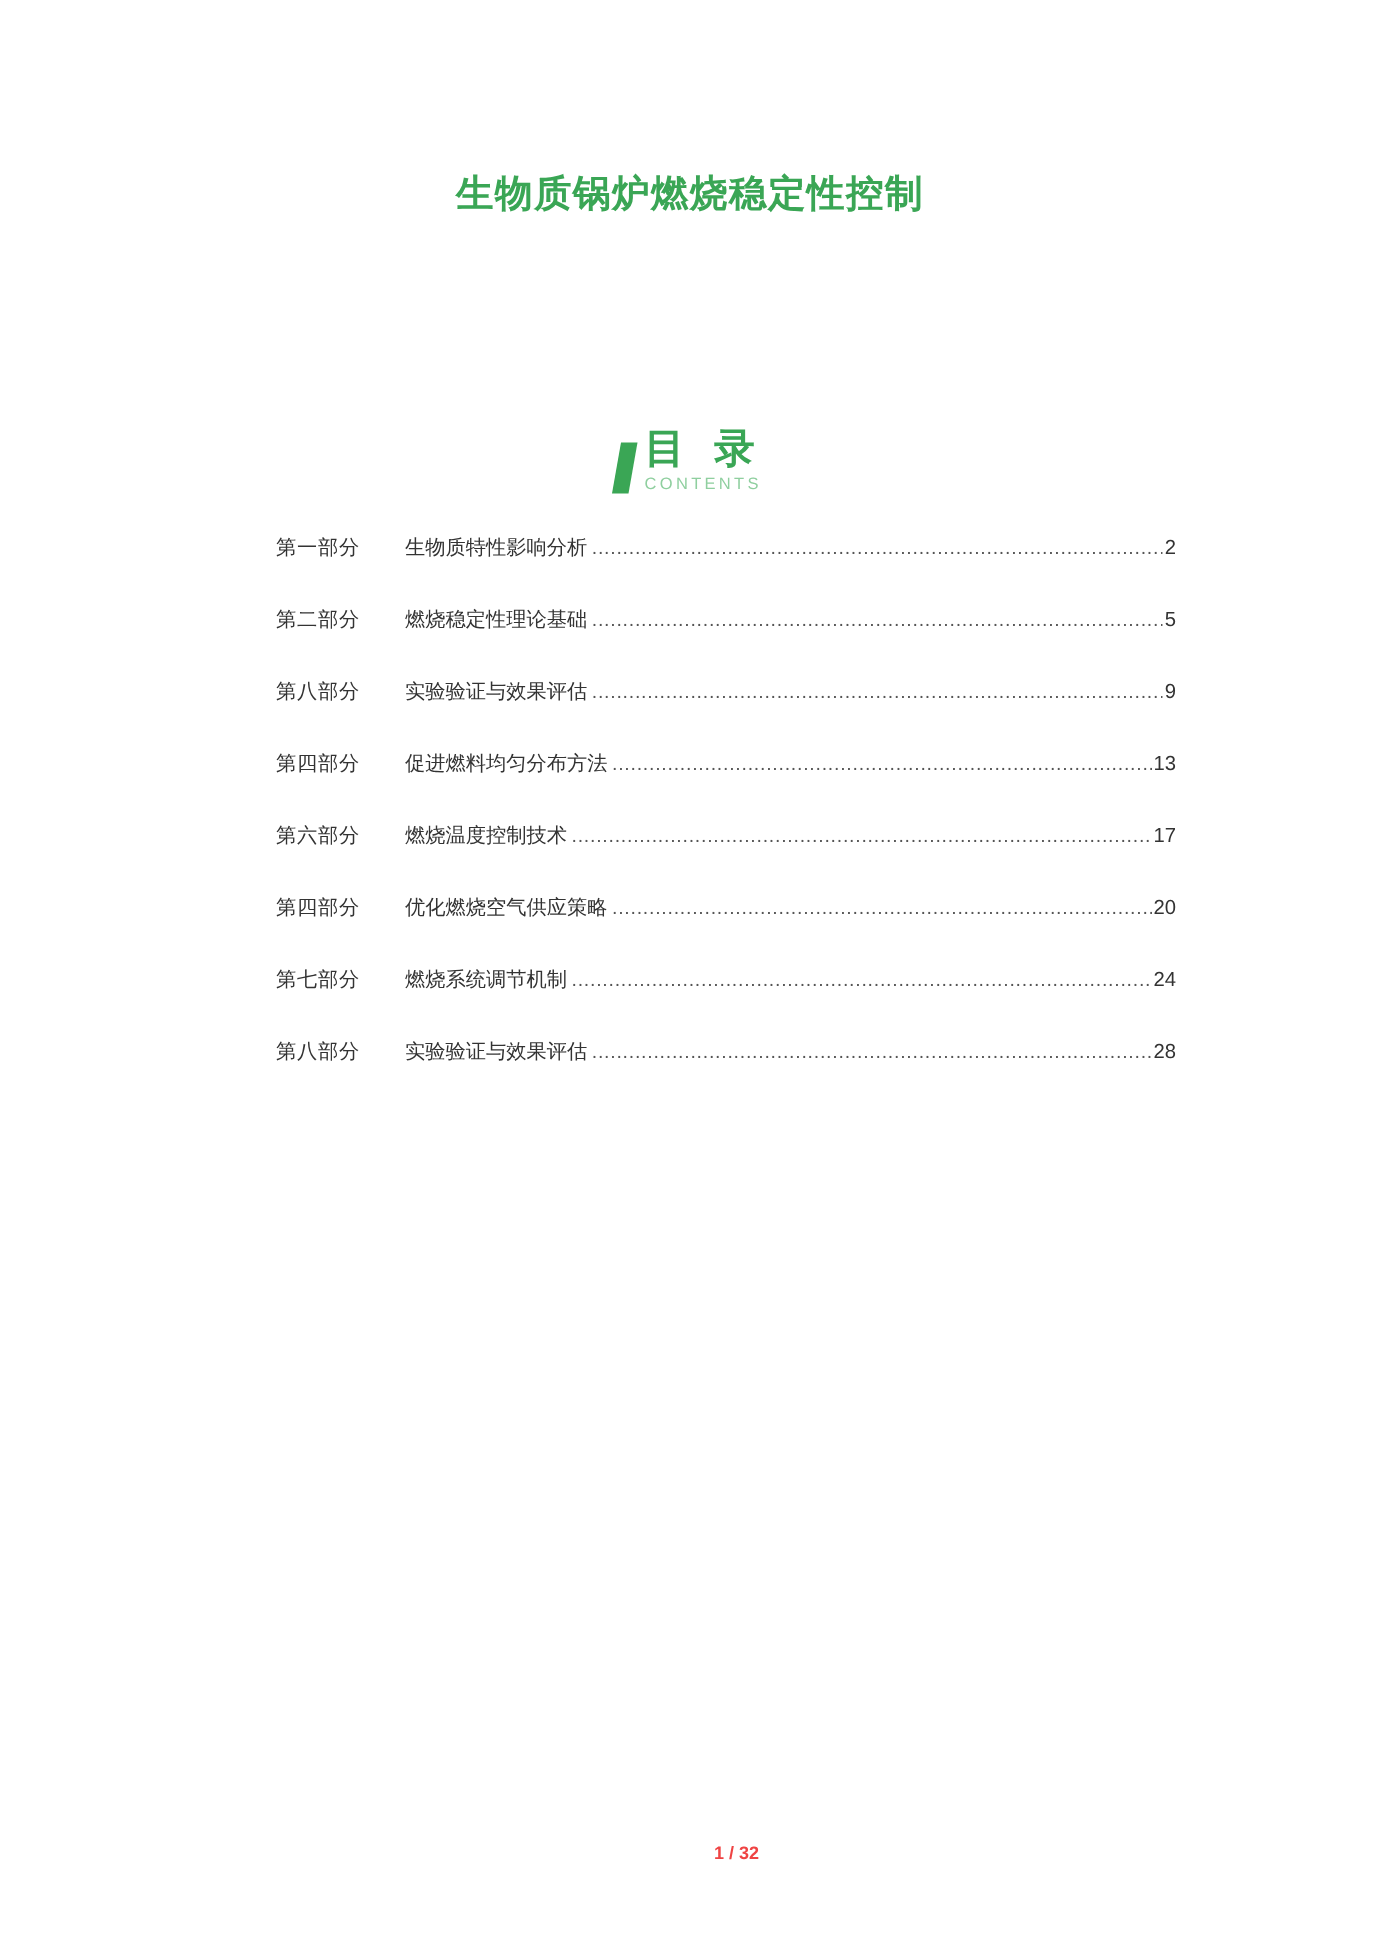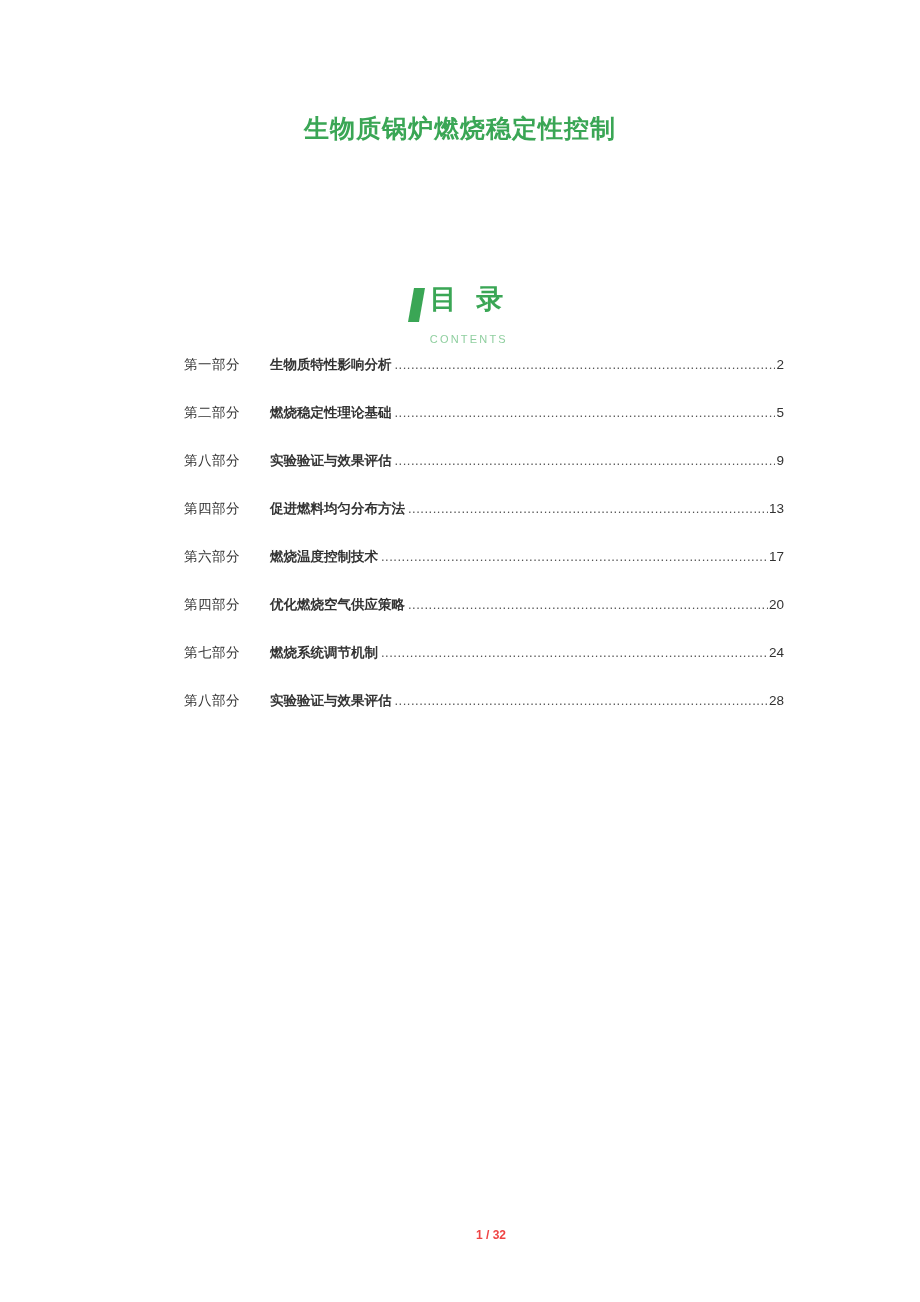--- a/index.html
+++ b/index.html
@@ -36,21 +36,21 @@
     position: absolute;
     top: 286px;
     left: 0;
     width: 920px;
     display: flex;
     justify-content: center;
     align-items: flex-start;
   }
   .toc-header-inner {
     display: flex;
-    align-items: flex-start;
+    align-items: flex-end;
     gap: 8px;
   }
   .toc-mark {
     width: 11px;
     height: 34px;
     background: #3aa655;
     transform: skewX(-10deg);
     margin-top: 2px;
   }
   .toc-headings {
@@ -62,21 +62,21 @@
   .toc-cn {
     font-size: 27px;
     font-weight: bold;
     color: #3aa655;
     letter-spacing: 6px;
   }
   .toc-en {
     font-size: 11px;
     color: #8fcf9f;
     letter-spacing: 2.2px;
-    margin-top: 21px;
+    margin-top: 5px;
   }
   .toc-list {
     position: absolute;
     top: 356px;
     left: 168px;
     width: 616px;
   }
   .toc-row {
     display: flex;
     align-items: baseline;
@@ -87,21 +87,20 @@
   }
   .toc-part {
     width: 86px;
     flex: 0 0 86px;
     letter-spacing: 0.5px;
     margin-left: 16px;
   }
   .toc-name {
     flex: 0 0 auto;
     padding-right: 2px;
-    font-weight: bold;
   }
   .toc-dots {
     flex: 1 1 auto;
     overflow: hidden;
     white-space: nowrap;
     color: #555555;
     font-size: 13px;
     letter-spacing: 0.5px;
     margin: 0 1px;
   }

